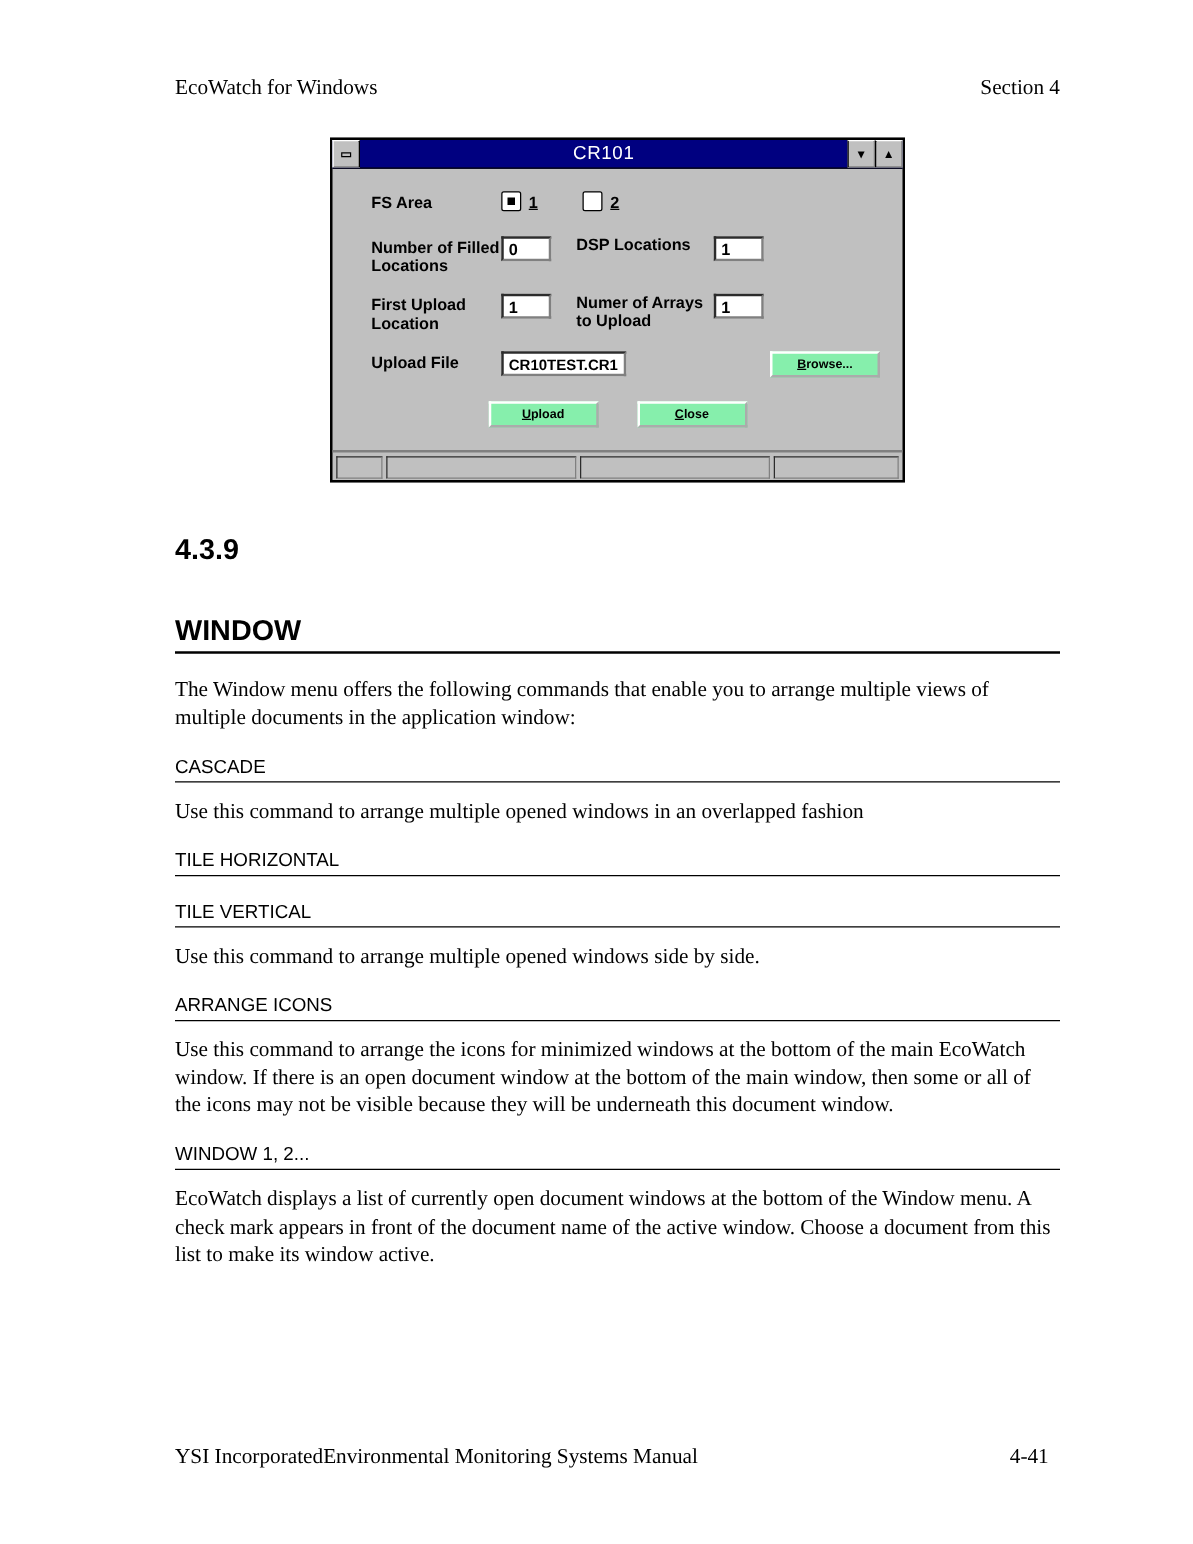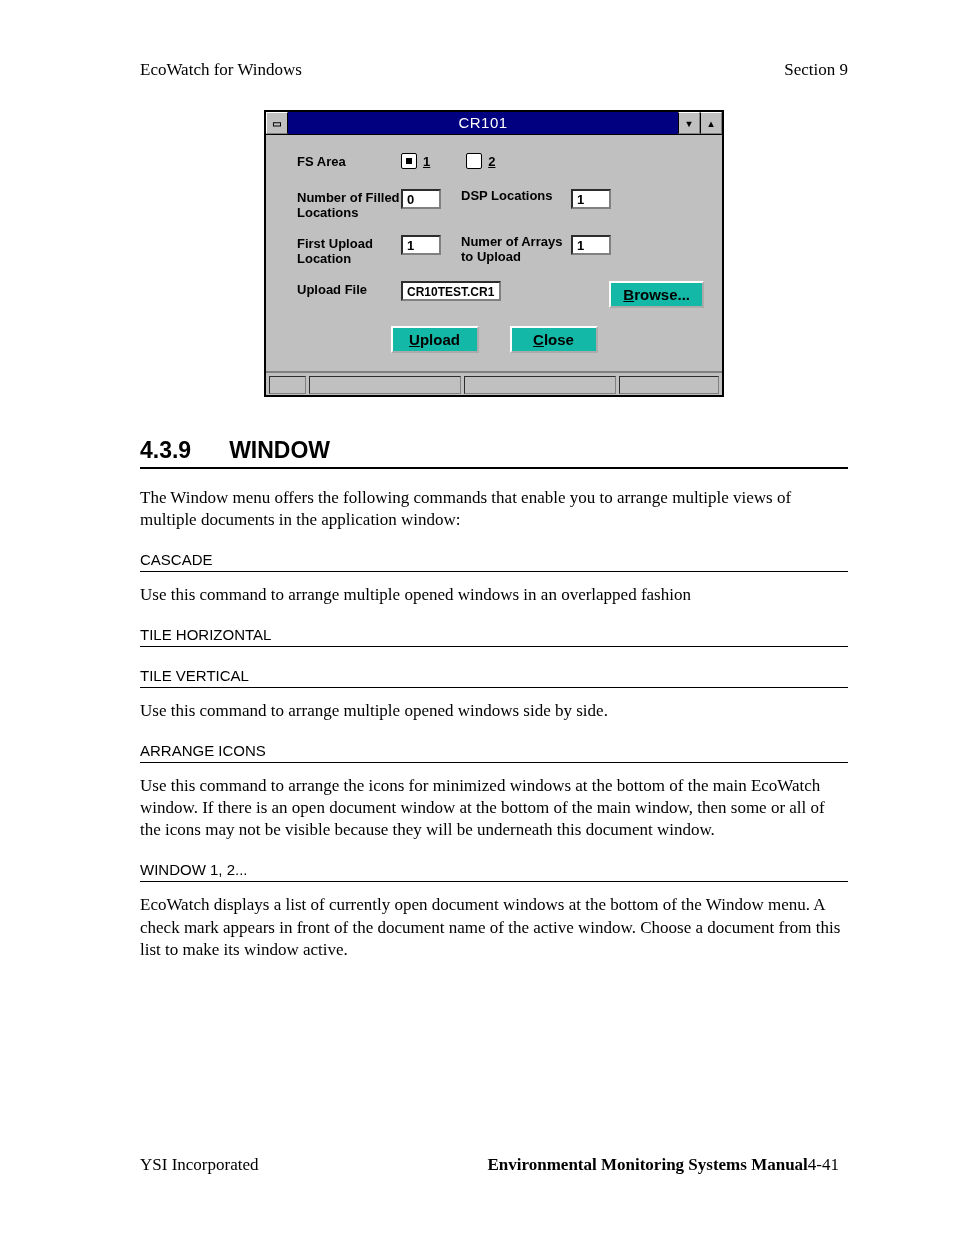--- a/index.html
+++ b/index.html
@@ -119,26 +119,26 @@
     line-height: 14px;
   }
   .tb-narrow { width: 40px; }
   .tb-file { width: 100px; letter-spacing: 0; font-size: 12px; }
   .mid-lbl {
     width: 110px;
     margin-left: 20px;
     line-height: 1.15;
   }
   .btn {
-    background: #14b8a6;
+    background: #86efac;
     border: 2px outset #fff;
     padding: 3px 12px;
     font-family: Arial, sans-serif;
     font-weight: bold;
-    font-size: 15px;
+    font-size: 10px;
     cursor: default;
     min-width: 60px;
     text-align: center;
   }
   .u { text-decoration: underline; }
   .btn-row {
     display: flex;
     justify-content: center;
     gap: 31px;
     margin: 18px 0 10px 0;
@@ -162,20 +162,21 @@
 
   .section-heading {
     font-family: Verdana, Arial, sans-serif;
     font-weight: bold;
     font-size: 23px;
     border-bottom: 2px solid #000;
     padding-bottom: 3px;
     margin: 40px 0 18px 0;
     display: flex;
     gap: 38px;
+    flex-direction: column;
   }
   .body-text {
     font-size: 17px;
     line-height: 1.3;
     margin: 0 0 18px 0;
   }
   .sub-heading {
     font-family: Verdana, Arial, sans-serif;
     font-weight: normal;
     font-size: 15px;
@@ -184,30 +185,30 @@
     margin: 20px 0 12px 0;
   }
   .footer {
     position: absolute;
     bottom: 60px;
     left: 140px;
     right: 115px;
     display: flex;
     font-size: 17px;
   }
-  .footer .mid { flex: 1; text-align: right; font-weight: bold; }
+  .footer .mid { flex: 1; text-align: left; }
 </style>
 </head>
 <body>
 
 <div class="page">
 
   <div class="topbar">
     <span>EcoWatch for Windows</span>
-    <span>Section 9</span>
+    <span>Section 4</span>
   </div>
 
   <div class="dialog-wrap">
     <div class="dialog">
       <div class="titlebar">
         <div class="tb-btn left">▭</div>
         <div class="tb-title">CR101</div>
         <div class="tb-btn right">▾</div>
         <div class="tb-btn right">▴</div>
       </div>

